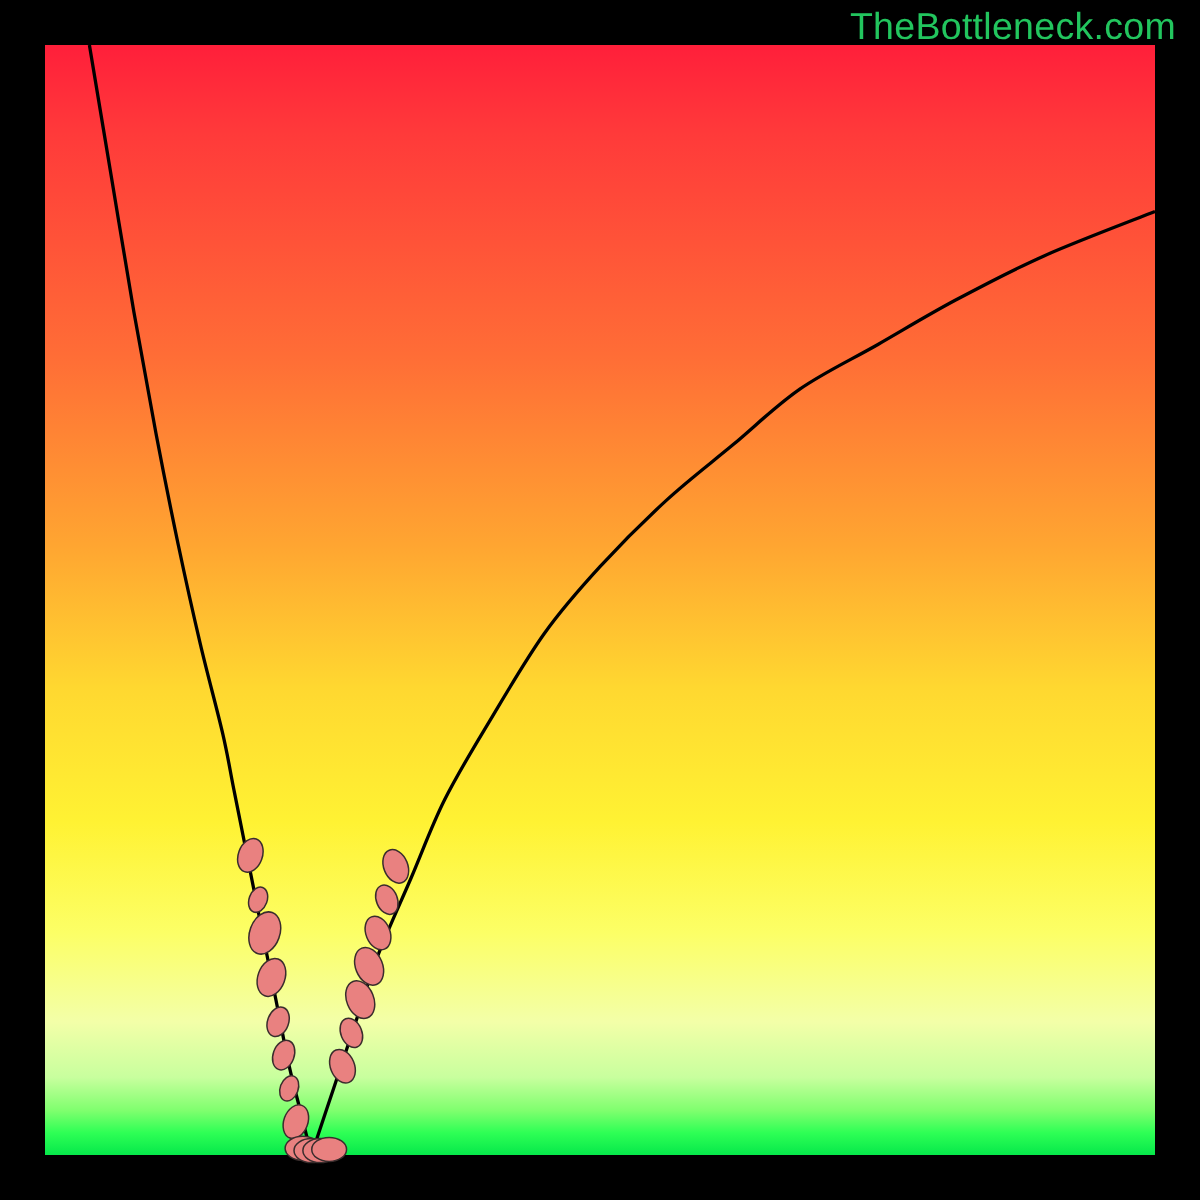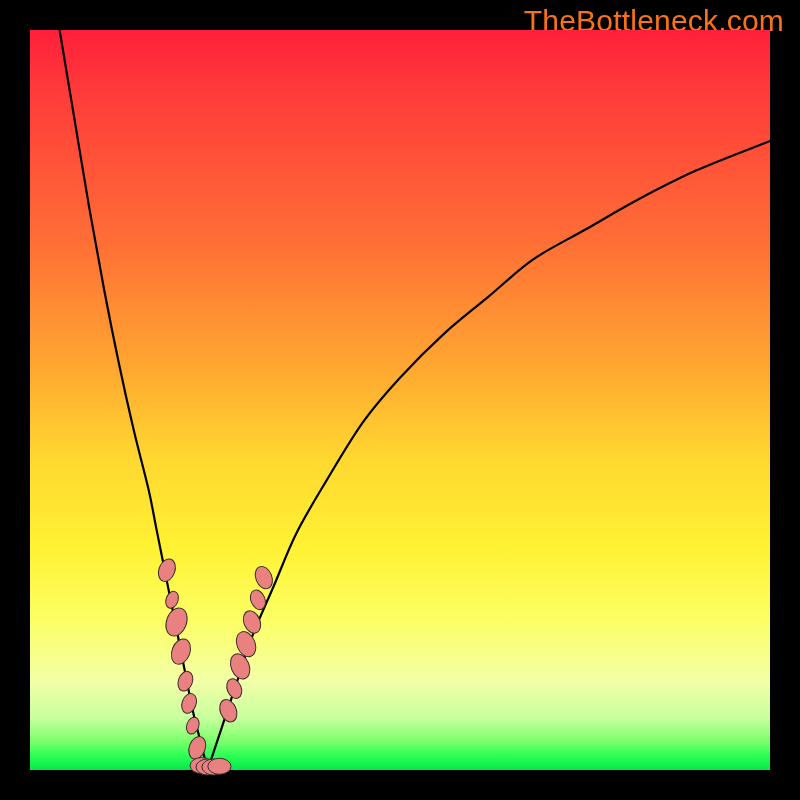--- a/index.html
+++ b/index.html
@@ -37,22 +37,22 @@
       #c8ff9e 93%,
       #7fff6e 96%,
       #2eff55 98%,
       #06e84a 100%
     );
   }
   .watermark {
     position: absolute;
     top: 4px;
     right: 16px;
-    color: #f97316;
-    font-size: 30px;
+    color: #22c55e;
+    font-size: 25px;
     font-weight: 500;
     letter-spacing: 0.2px;
     user-select: none;
   }
   svg.curves {
     position: absolute;
     left: 0;
     top: 0;
     width: 740px;
     height: 740px;

